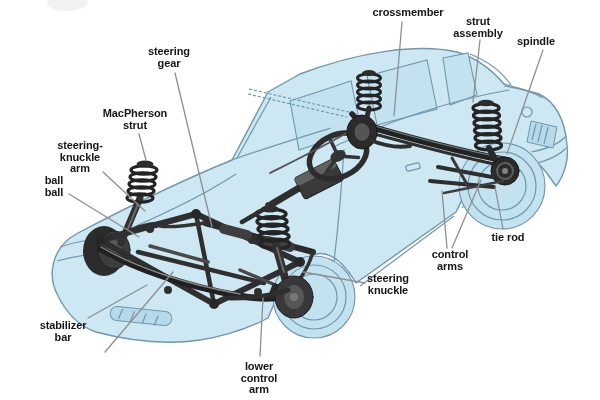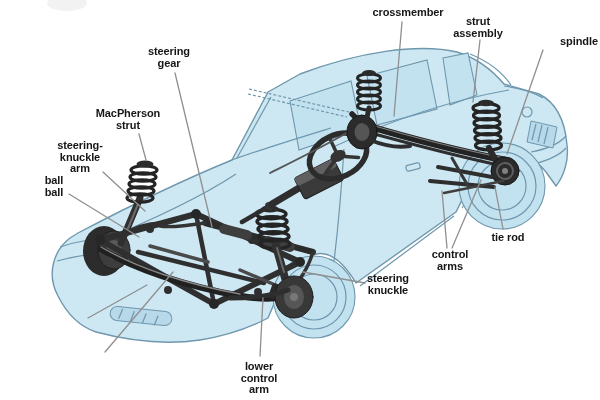--- a/index.html
+++ b/index.html
@@ -206,40 +206,44 @@
   </g>
 </svg>
 
 <div class="lbl" style="left:408px;top:7px">
       <span>crossmember</span>
     </div>
 <div class="lbl" style="left:478px;top:16px">
       <span>strut</span>
       <span>assembly</span>
     </div>
-<div class="lbl" style="left:579px;top:36px">
+<div class="lbl" style="left:536px;top:36px">
       <span>spindle</span>
     </div>
 <div class="lbl" style="left:169px;top:46px">
       <span>steering</span>
       <span>gear</span>
     </div>
-<div class="lbl" style="left:128px;top:108px">
+<div class="lbl" style="left:135px;top:108px">
       <span>MacPherson</span>
       <span>strut</span>
     </div>
 <div class="lbl" style="left:80px;top:140px">
       <span>steering-</span>
       <span>knuckle</span>
       <span>arm</span>
     </div>
 <div class="lbl" style="left:54px;top:175px">
       <span>ball</span>
       <span>ball</span>
     </div>
+<div class="lbl" style="left:63px;top:320px">
+      <span>stabilizer</span>
+      <span>bar</span>
+    </div>
 <div class="lbl" style="left:259px;top:361px">
       <span>lower</span>
       <span>control</span>
       <span>arm</span>
     </div>
 <div class="lbl" style="left:388px;top:273px">
       <span>steering</span>
       <span>knuckle</span>
     </div>
 <div class="lbl" style="left:450px;top:249px">

